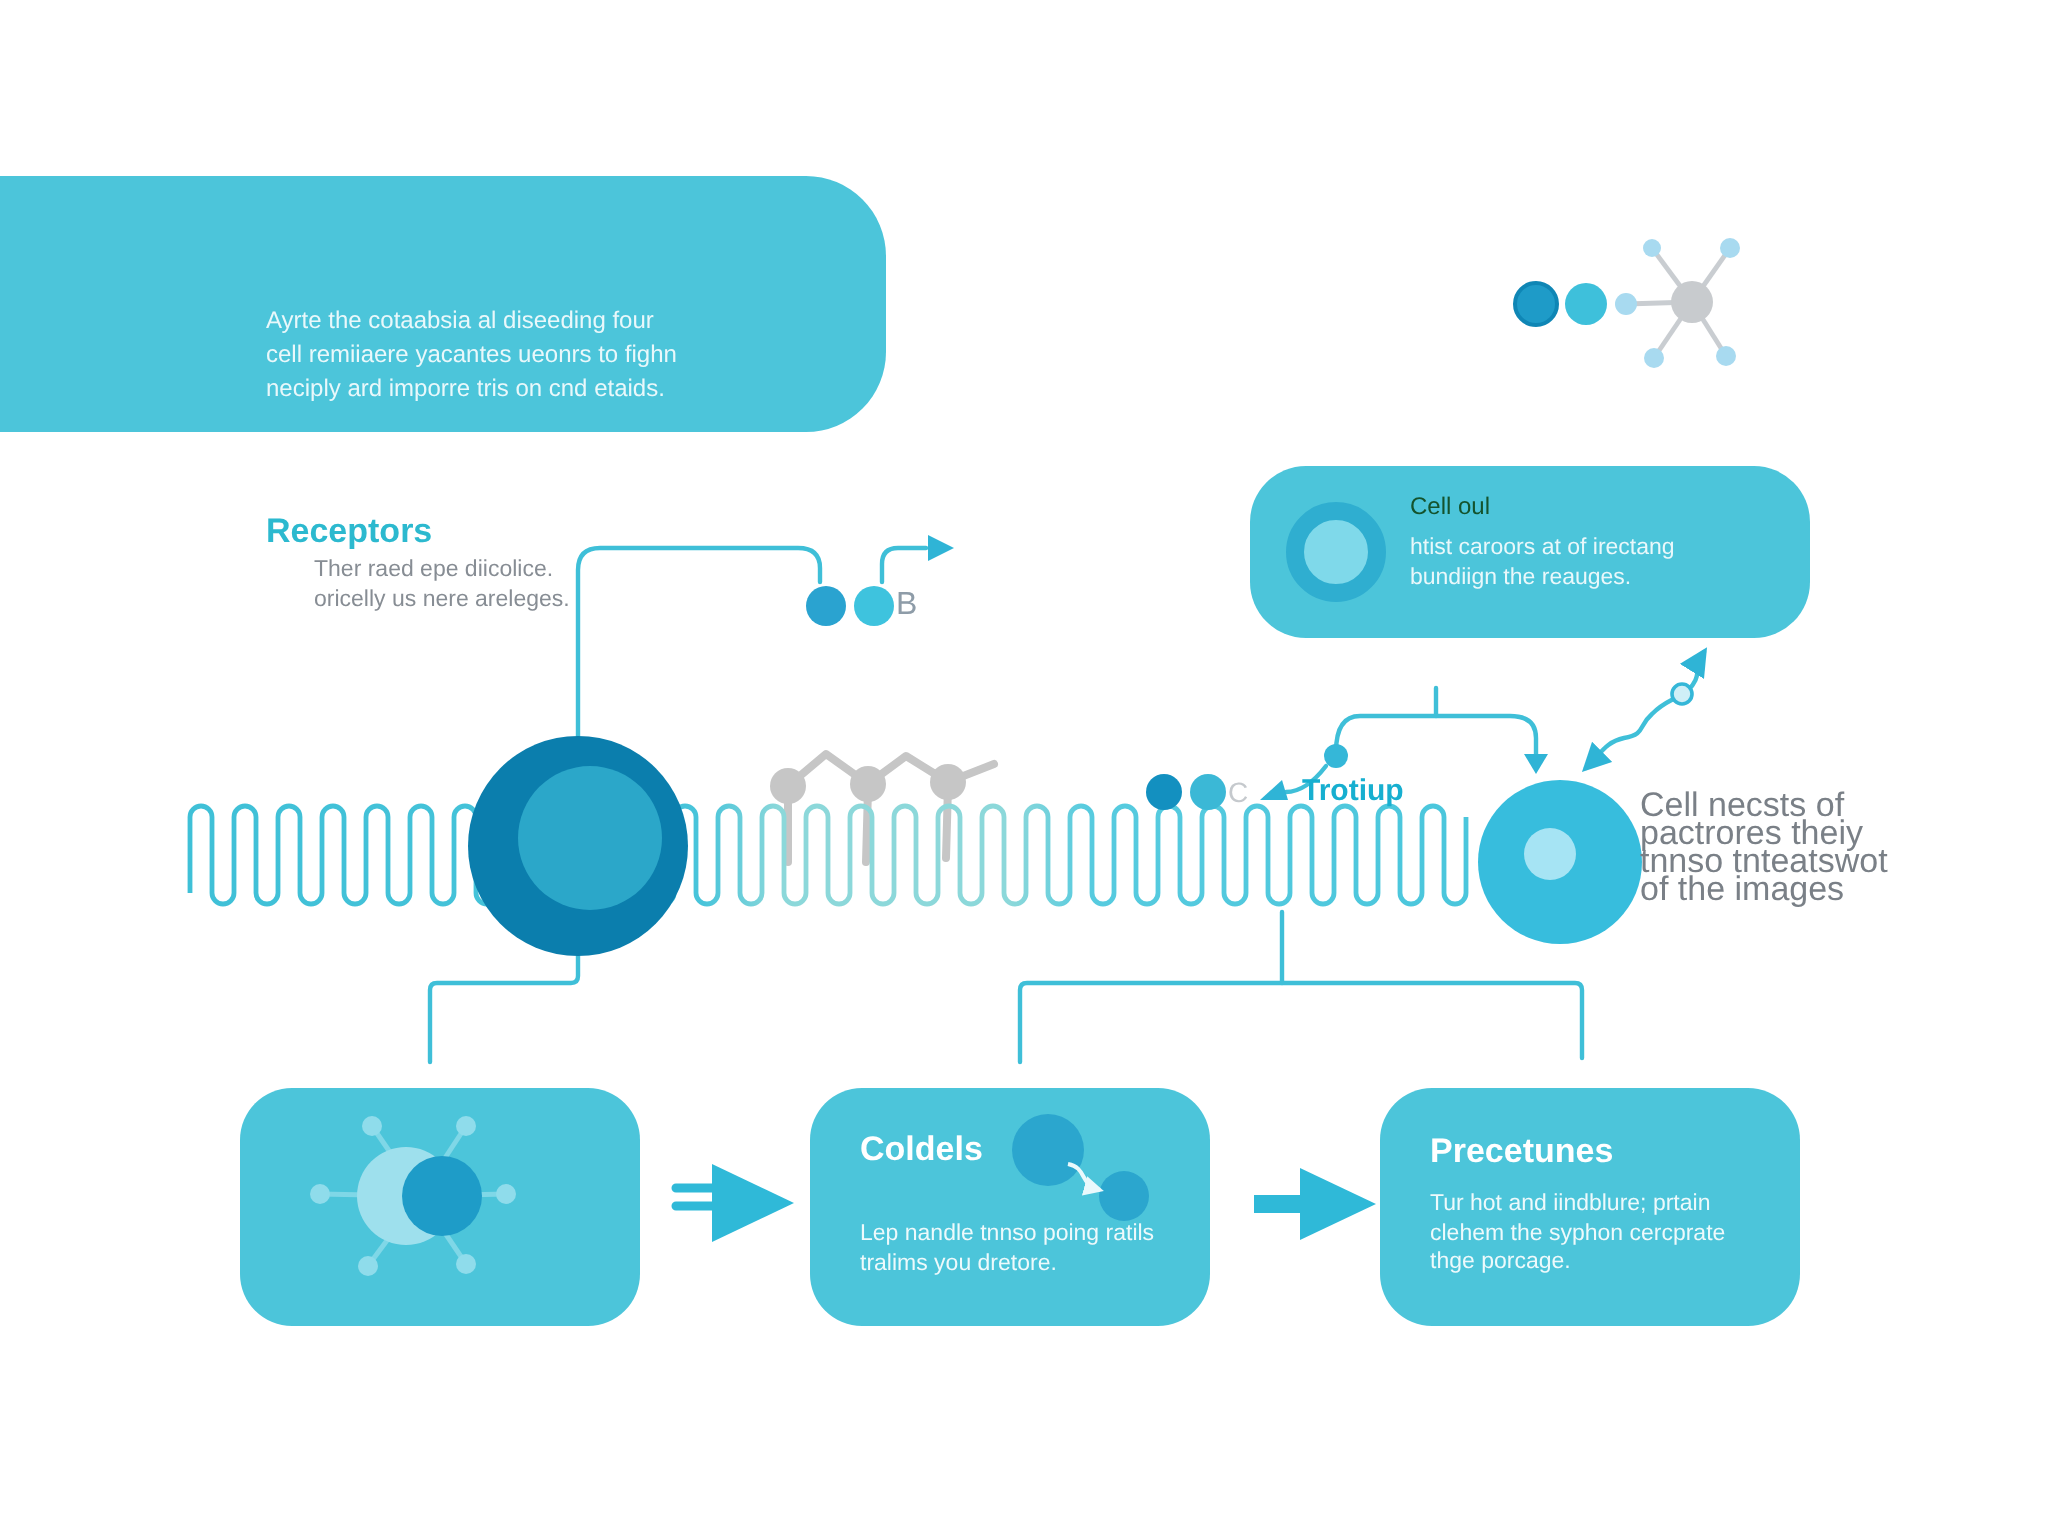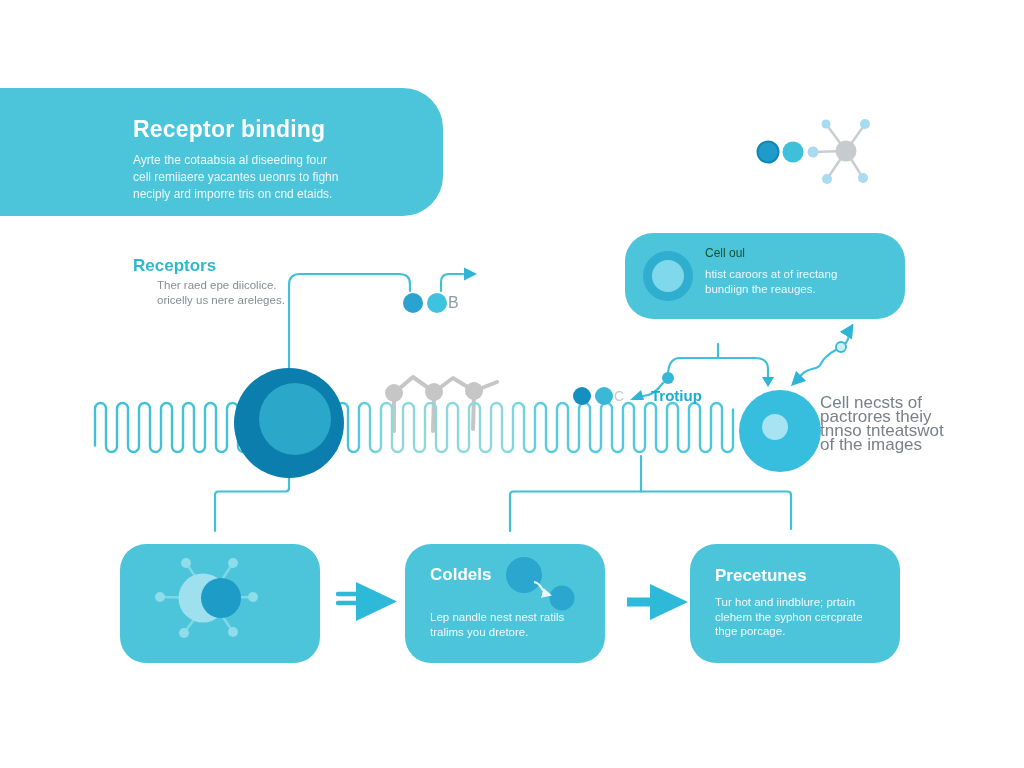--- a/index.html
+++ b/index.html
@@ -169,21 +169,20 @@
     <g>
       <path d="M338,594 L362,594 M338,603 L362,603" stroke="#2FB9D8" stroke-width="4.5" stroke-linecap="round"></path>
       <polygon points="356,582 356,621 397,601.5" fill="#2FB9D8"></polygon>
     </g>
     <g>
       <path d="M627,602 L654,602" stroke="#2FB9D8" stroke-width="9"></path>
       <polygon points="650,584 650,620 688,602" fill="#2FB9D8"></polygon>
     </g>
   </svg>
 
-  <div class="abs txt-layer tb-title" style="left:133px; top:116px;">Receptor binding</div>
   <div class="abs txt-layer" style="left:133px; top:152px;">
     <div class="tb-line">Ayrte the cotaabsia al diseeding four</div>
     <div class="tb-line">cell remiiaere yacantes ueonrs to fighn</div>
     <div class="tb-line">neciply ard imporre tris on cnd etaids.</div>
   </div>
 
   <div class="abs txt-layer sec-title" style="left:133px; top:256px;">Receptors</div>
   <div class="abs txt-layer" style="left:133px; top:278px;">
     <div class="gray-line">Ther raed epe diicolice.</div>
     <div class="gray-line">oricelly us nere areleges.</div>
@@ -201,21 +200,21 @@
 
   <div class="abs txt-layer" style="left:820px; top:396px; width:130px;">
     <div class="note-line">Cell necsts of</div>
     <div class="note-line">pactrores theiy</div>
     <div class="note-line">tnnso tnteatswot</div>
     <div class="note-line">of the images</div>
   </div>
 
   <div class="abs txt-layer pb-title" style="left:430px; top:565px;">Coldels</div>
   <div class="abs txt-layer" style="left:430px; top:610px;">
-    <div class="pb-line">Lep nandle nest nest ratils</div>
+    <div class="pb-line">Lep nandle tnnso poing ratils</div>
     <div class="pb-line">tralims you dretore.</div>
   </div>
 
   <div class="abs txt-layer pb-title" style="left:715px; top:566px;">Precetunes</div>
   <div class="abs txt-layer" style="left:715px; top:595px;">
     <div class="pb-line">Tur hot and iindblure; prtain</div>
     <div class="pb-line">clehem the syphon cercprate</div>
     <div class="pb-line">thge porcage.</div>
   </div>
 

